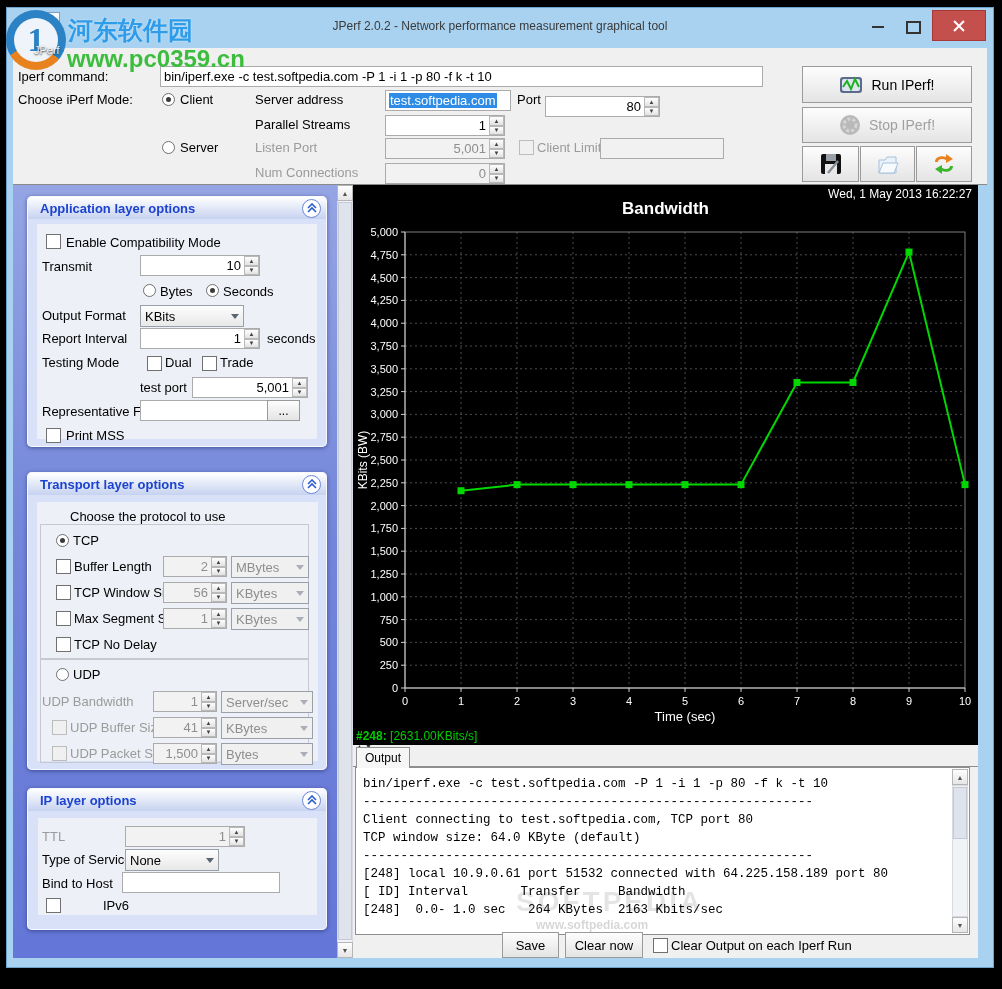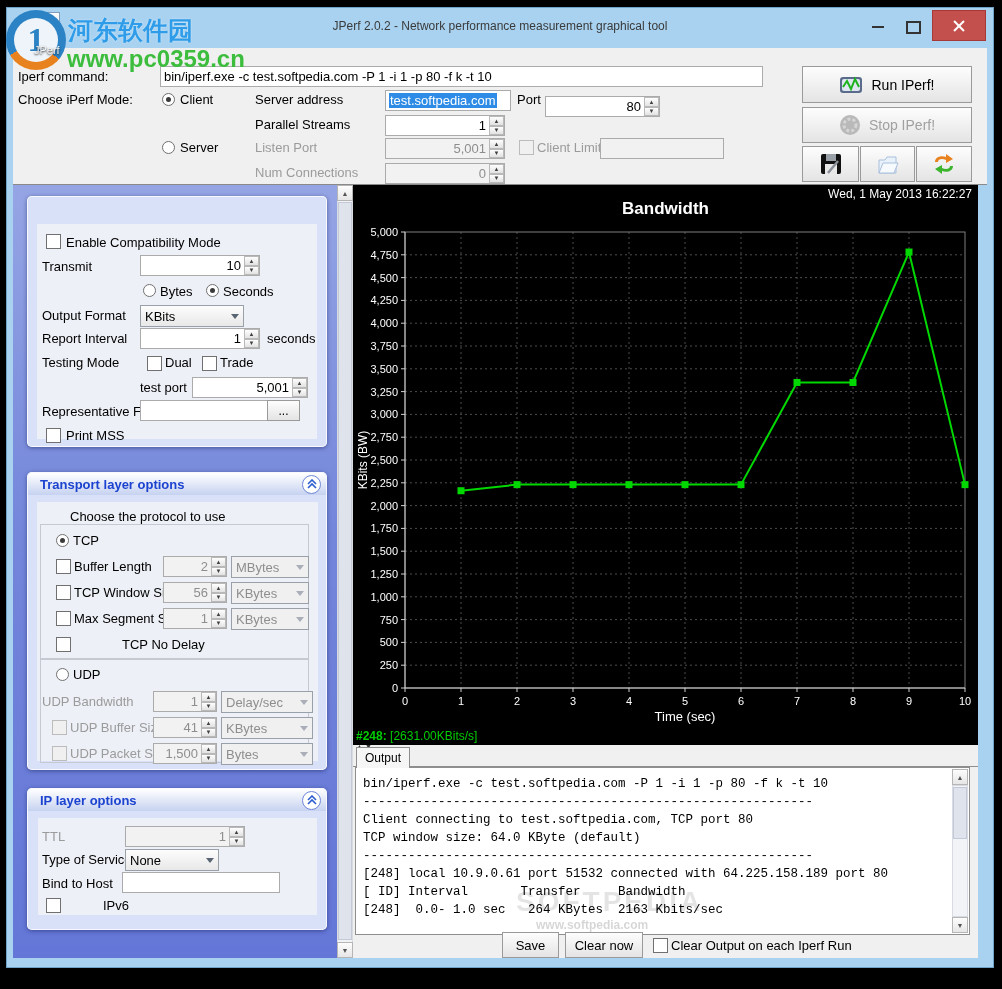--- a/index.html
+++ b/index.html
@@ -191,20 +191,29 @@
       <svg width="26" height="24" viewBox="0 0 26 24">
         <path d="M4 10 C4 5 10 3 15 5 L15 2 L22 7 L15 11 L15 8 C11 6 7 7 7 10 Z" fill="#e8821e"></path>
         <path d="M22 14 C22 19 16 21 11 19 L11 22 L4 17 L11 13 L11 16 C15 18 19 17 19 14 Z" fill="#3cb52d"></path>
       </svg>
     </div>
   </div>
 
   <div id="options-bg"></div>
 
   <div class="panel" style="top:196px;height:251px;">
+    <div class="phead">
+      <span class="ptitle">Application layer options</span>
+      <span class="collapse">
+        <svg width="10" height="10" viewBox="0 0 10 10">
+            <polyline points="1,5 5,1 9,5" fill="none" stroke="#2b5cd0" stroke-width="1.6"></polyline>
+            <polyline points="1,9 5,5 9,9" fill="none" stroke="#2b5cd0" stroke-width="1.6"></polyline>
+          </svg>
+      </span>
+    </div>
     <div class="pbox" style="left:10px;top:28px;width:280px;height:215px;"></div>
     <span class="check" style="left:19px;top:38px;"></span>
     <div class="lb" style="left:39px;top:39px;">Enable Compatibility Mode</div>
     <div class="lb" style="left:15px;top:63px;">Transmit</div>
     <div class="spinner" style="left:113px;top:59px;width:118px;">
       <span class="val">10</span>
       <span class="arrs">
           <span class="ar">▲</span>
           <span class="ar">▼</span>
         </span>
@@ -307,34 +316,34 @@
           <span class="ar">▼</span>
         </span>
     </div>
     <div class="combo dis" style="left:204px;top:136px;width:72px;">
       <span>KBytes</span>
       <span class="chev">
           <i class="tri"></i>
         </span>
     </div>
     <span class="check" style="left:29px;top:165px;"></span>
-    <div class="lb" style="left:47px;top:165px;margin-left:48px;">TCP No Delay</div>
+    <div class="lb" style="left:47px;top:165px;">TCP No Delay</div>
     <div class="gbox" style="left:13px;top:186px;width:267px;height:103px;"></div>
     <span class="radio" style="left:29px;top:196px;"></span>
     <div class="lb" style="left:46px;top:195px;">UDP</div>
     <div class="lb g" style="left:15px;top:222px;">UDP Bandwidth</div>
     <div class="spinner dis" style="left:126px;top:219px;width:62px;">
       <span class="val">1</span>
       <span class="arrs">
           <span class="ar">▲</span>
           <span class="ar">▼</span>
         </span>
     </div>
     <div class="combo dis" style="left:194px;top:219px;width:86px;">
-      <span>Delay/sec</span>
+      <span>Server/sec</span>
       <span class="chev">
           <i class="tri"></i>
         </span>
     </div>
     <span class="check dis" style="left:25px;top:248px;"></span>
     <div class="lb g" style="left:43px;top:248px;">UDP Buffer Size</div>
     <div class="spinner dis" style="left:126px;top:245px;width:62px;">
       <span class="val">41</span>
       <span class="arrs">
           <span class="ar">▲</span>

